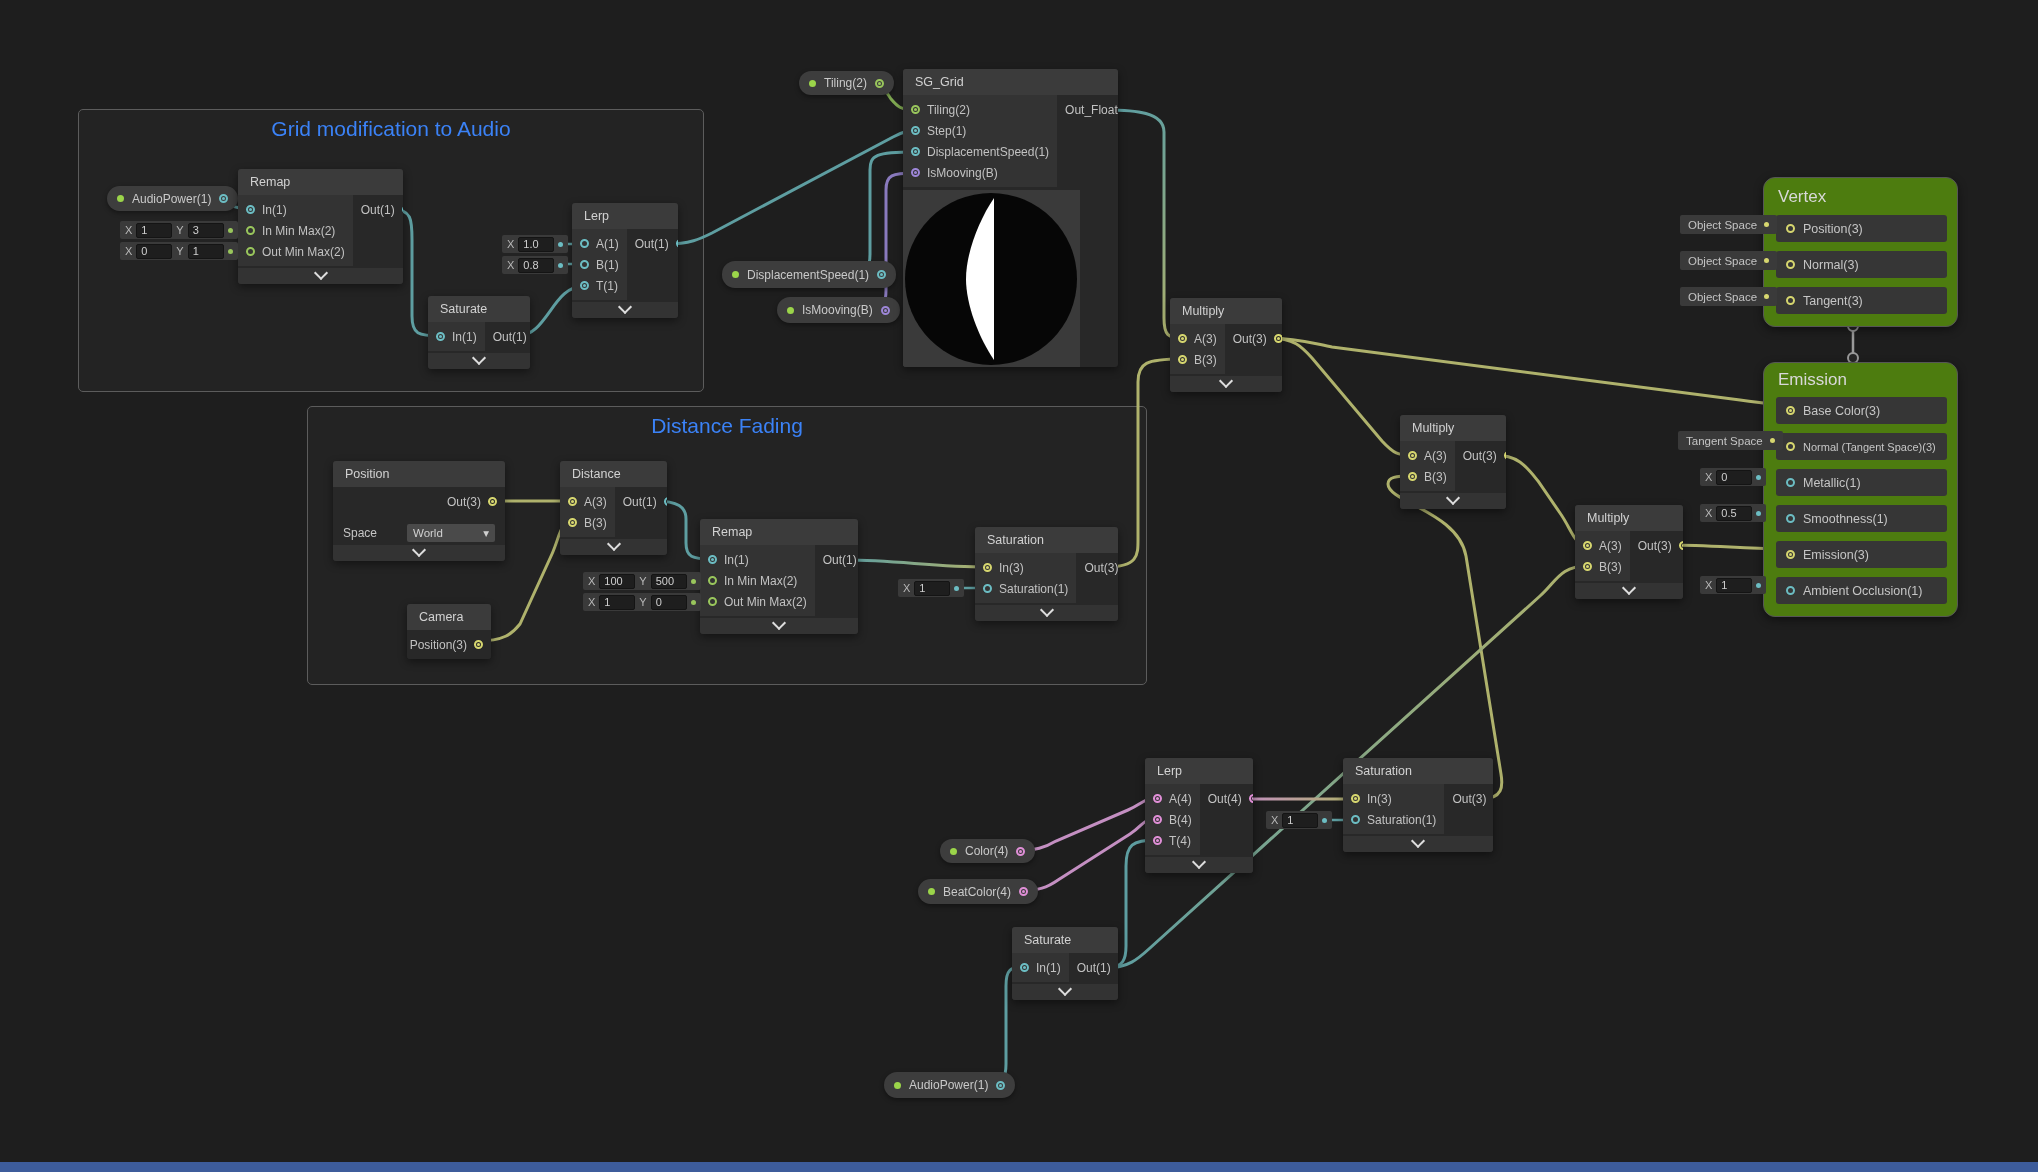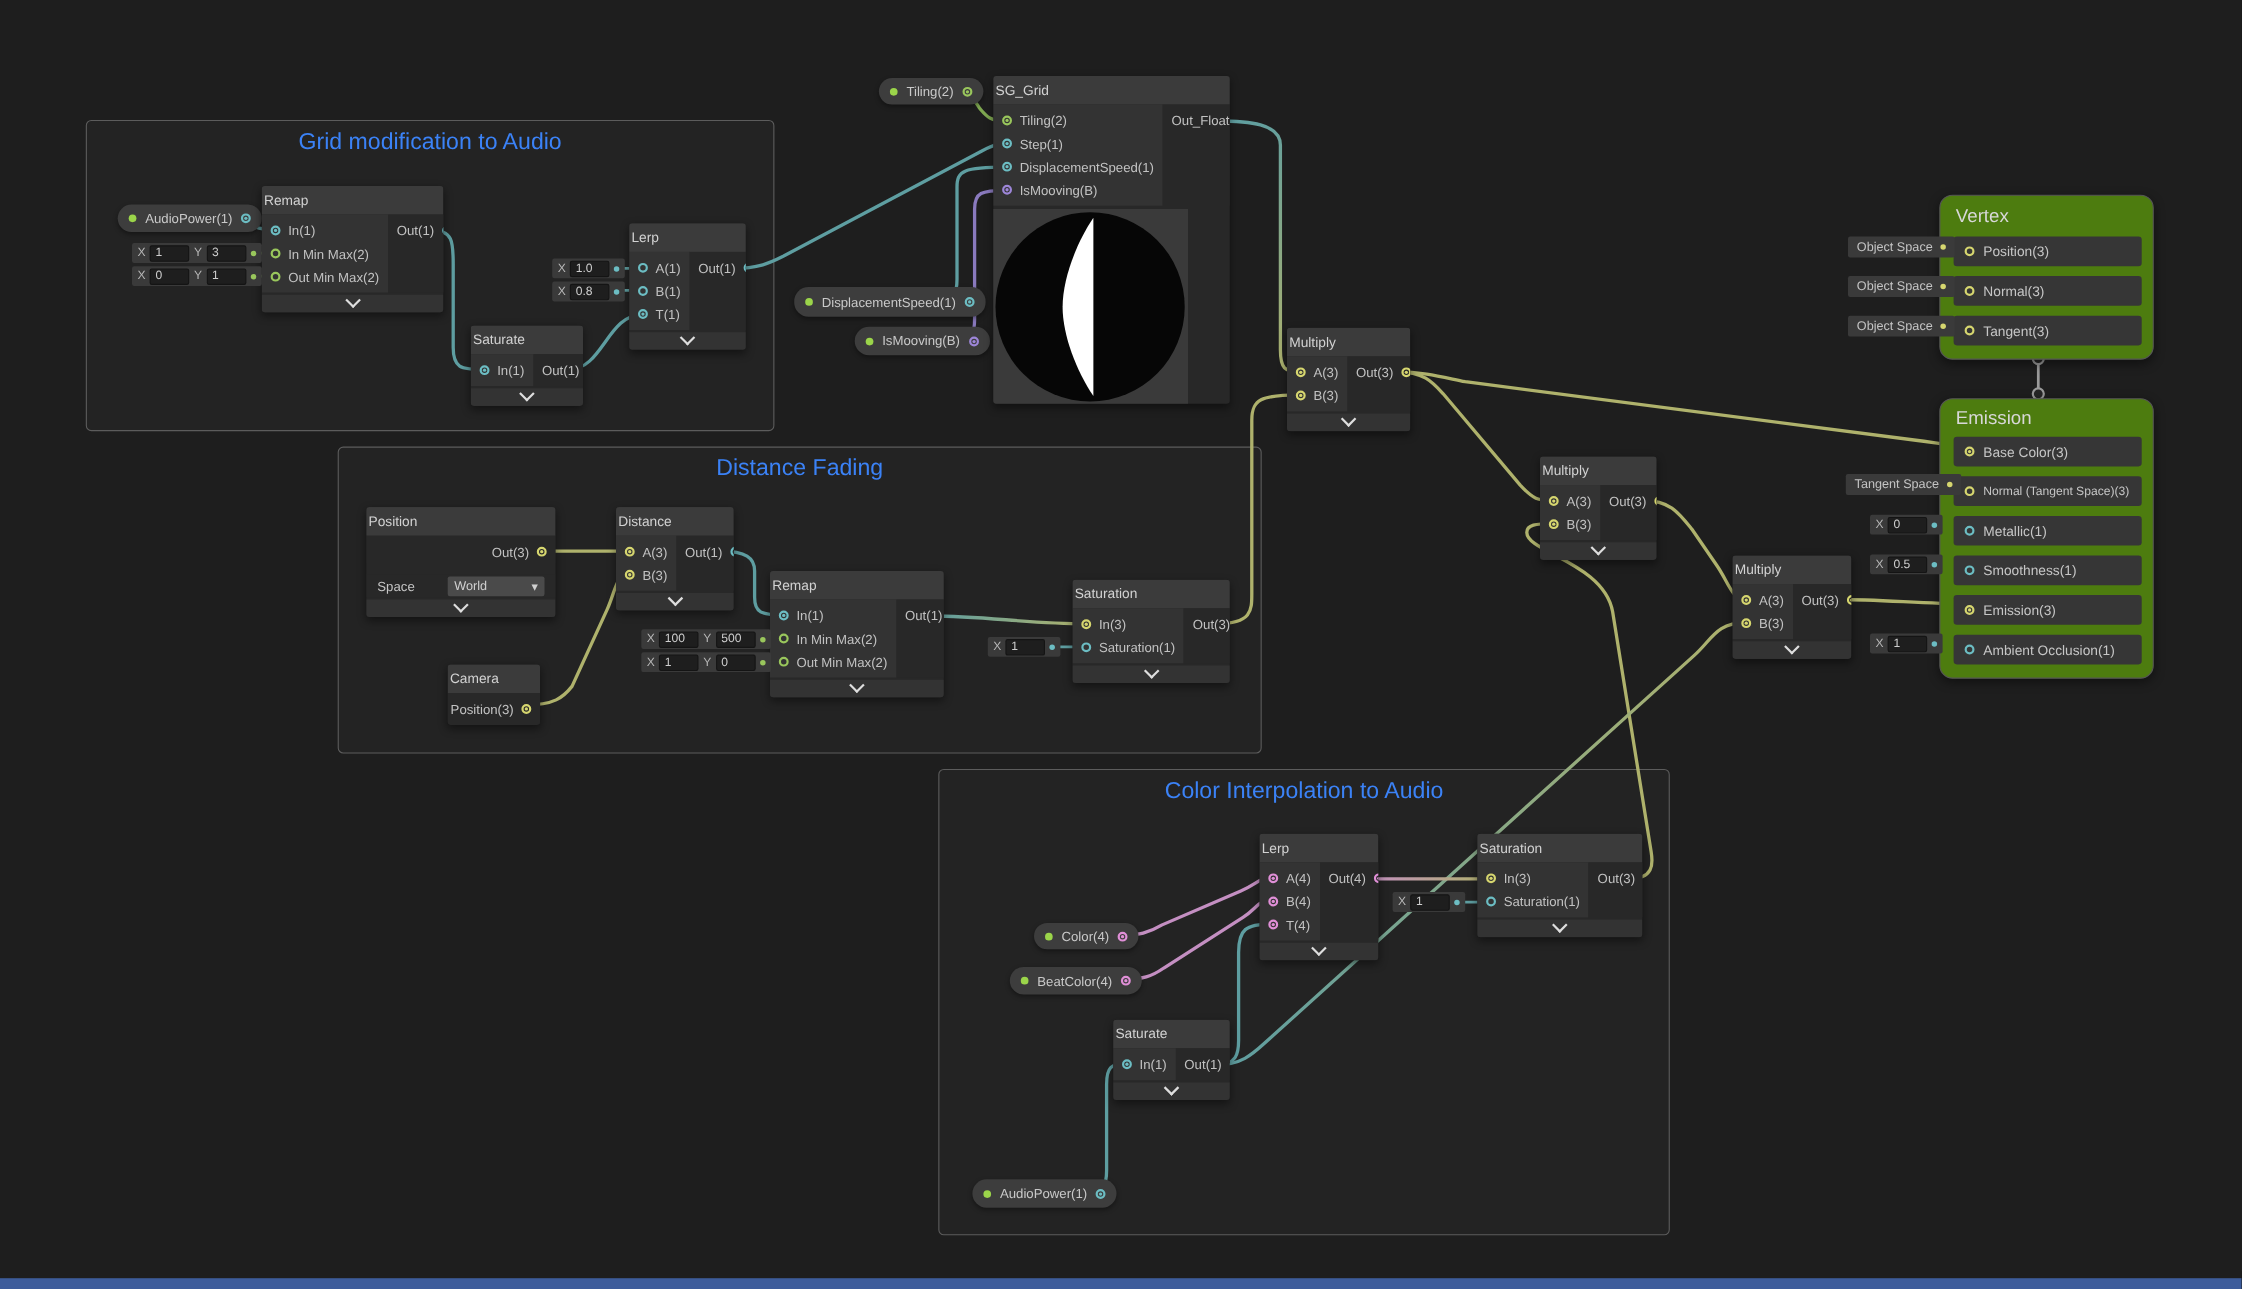--- a/index.html
+++ b/index.html
@@ -8,21 +8,21 @@
   
   .group{position:absolute;background:rgba(255,255,255,0.025);border:1px solid #5c5c5c;border-radius:5px;}
   .gtitle{position:absolute;top:7px;left:0;width:100%;text-align:center;font-size:21px;color:#3b82f6;}
   
   svg.wires{position:absolute;left:0;top:0;}
   svg.wires path{fill:none;stroke-width:3;stroke-linecap:round;}
   svg.wires line{stroke-width:2.5;stroke-linecap:round;}
   
   .node{position:absolute;background:#282828;border-radius:3px;overflow:hidden;
         box-shadow:0 3px 8px rgba(0,0,0,0.45);font-size:12px;}
-  .nhead{height:26px;line-height:26px;padding:0 2px;background:#3b3b3b;font-size:12.5px;color:#d2d2d2;white-space:nowrap;}
+  .nhead{height:26px;line-height:26px;padding:0 12px;background:#3b3b3b;font-size:12.5px;color:#d2d2d2;white-space:nowrap;}
   .nbody{display:flex;align-items:stretch;}
   .incol{background:#333333;padding:4px 0;flex:0 0 auto;}
   .outcol{background:#282828;padding:4px 0;flex:1;display:flex;flex-direction:column;}
   .prow{height:21px;display:flex;align-items:center;gap:7px;padding:0 8px;white-space:nowrap;}
   .prow.out{justify-content:flex-end;}
   .plabel{color:#c2c2c2;}
   .port{width:9px;height:9px;border-radius:50%;border:2px solid currentColor;box-sizing:border-box;position:relative;flex:none;background:transparent;}
   .port.connected::after{content:"";position:absolute;left:50%;top:50%;width:3px;height:3px;margin:-1.5px 0 0 -1.5px;border-radius:50%;background:currentColor;}
   .chevrow{height:16px;background:#333333;cursor:pointer;}
   .chev{display:block;width:8px;height:8px;border-right:2px solid #dedede;border-bottom:2px solid #dedede;transform:rotate(45deg);margin:2px auto 0;}
@@ -54,23 +54,20 @@
 </head>
 <body>
 
 <div class="canvas">
 
   <div class="group" style="left:78px;top:109px;width:624px;height:281px;">
     <div class="gtitle">Grid modification to Audio</div>
   </div>
   <div class="group" style="left:307px;top:406px;width:838px;height:277px;">
     <div class="gtitle">Distance Fading</div>
-  </div>
-  <div class="group" style="left:853px;top:699px;width:663px;height:422px;">
-    <div class="gtitle">Color Interpolation to Audio</div>
   </div>
 
   <svg class="wires" width="2038" height="1172">
     <defs>
       <linearGradient id="gfv1" gradientUnits="userSpaceOnUse" x1="1106" y1="110" x2="1182" y2="338">
         <stop offset="0" stop-color="#5E9EA1"></stop>
           <stop offset="1" stop-color="#AFB26C"></stop>
       </linearGradient>
       <linearGradient id="gfv2" gradientUnits="userSpaceOnUse" x1="1106" y1="968" x2="1587" y2="566">
         <stop offset="0" stop-color="#5E9EA1"></stop>

